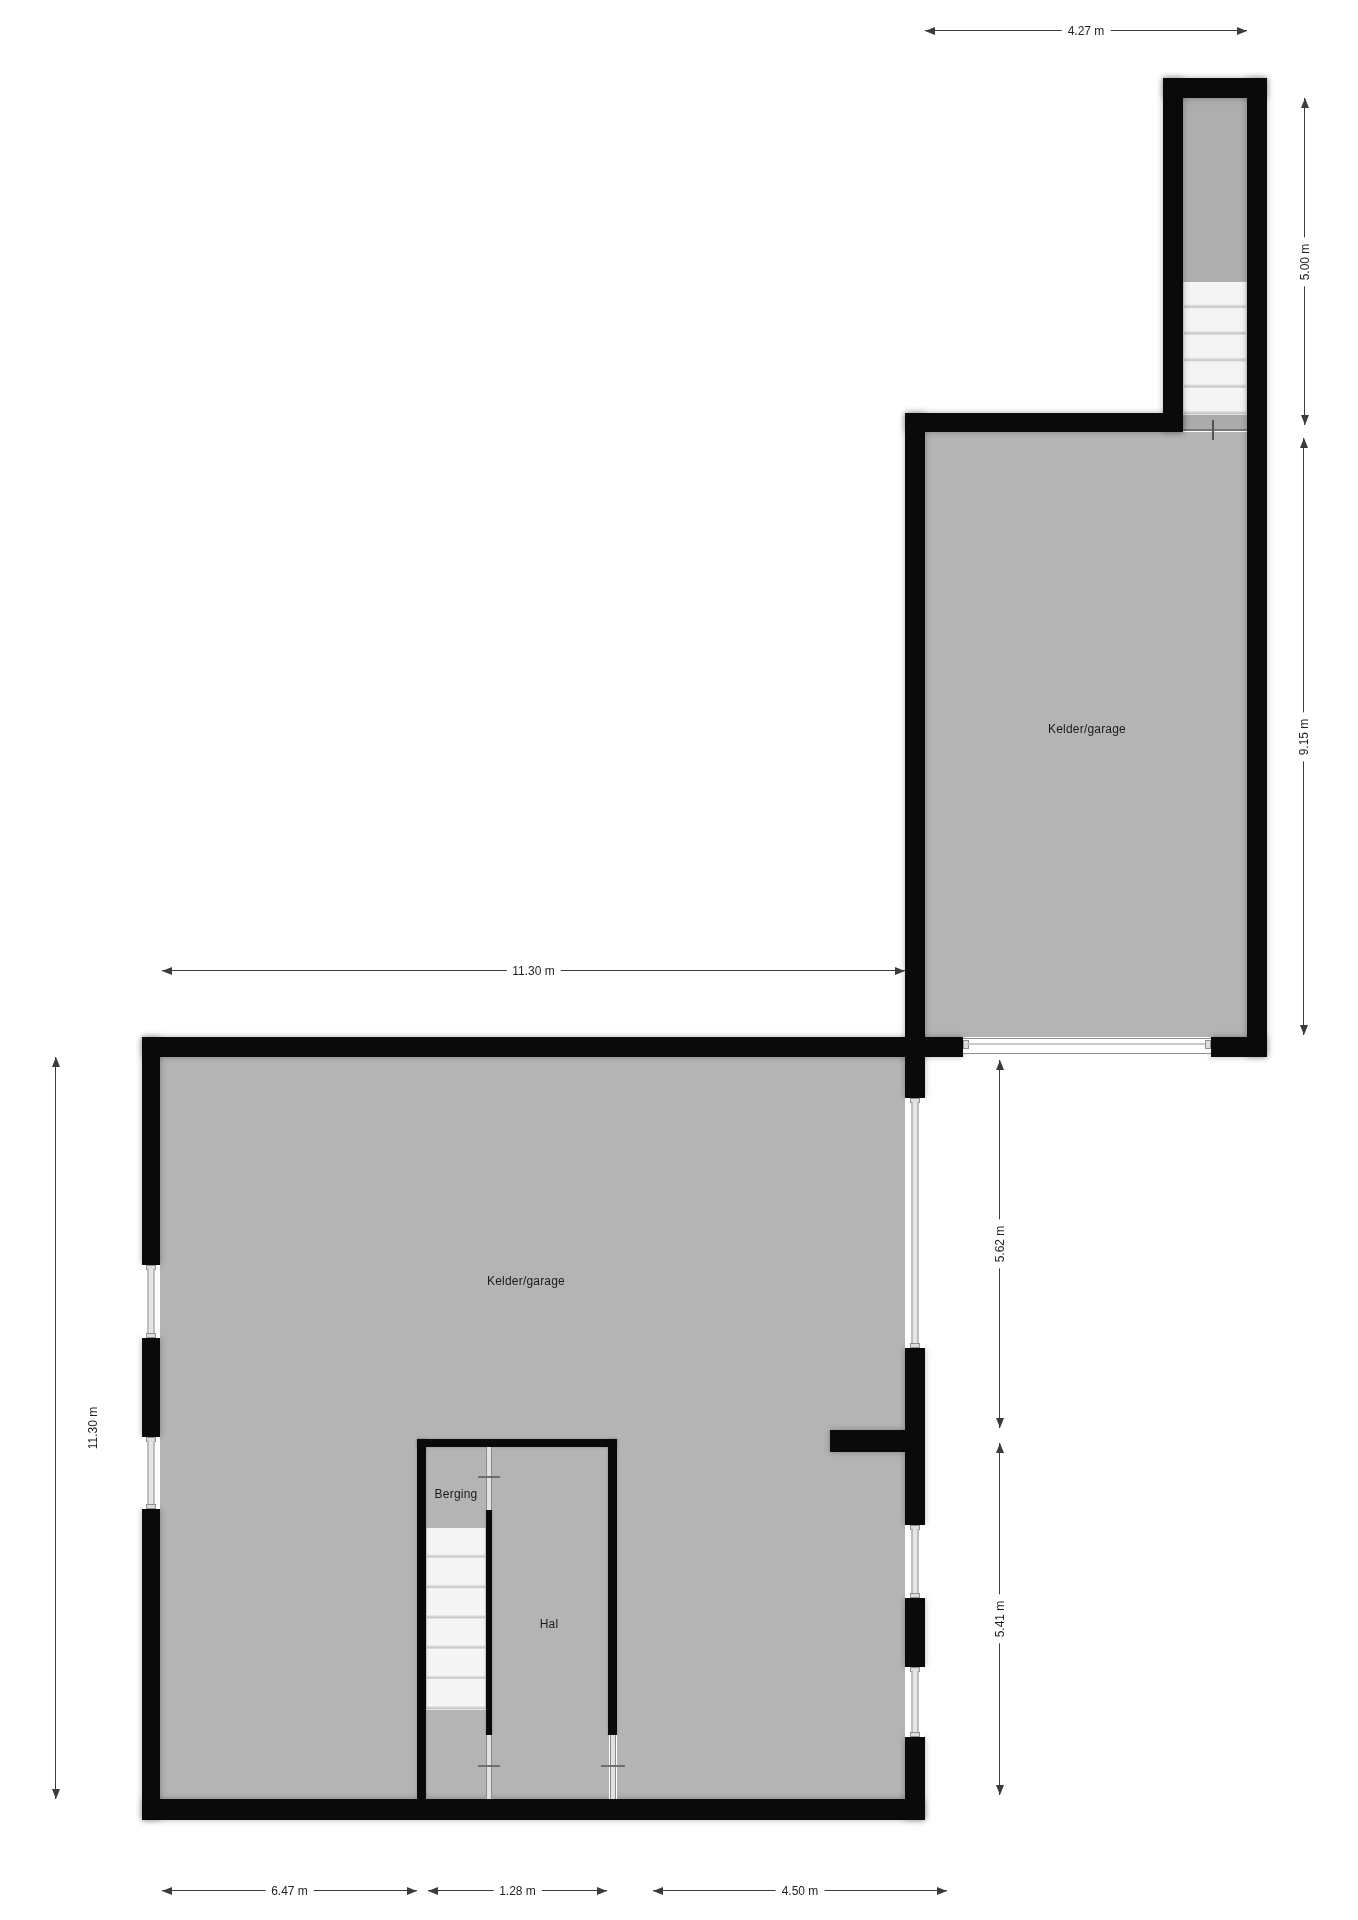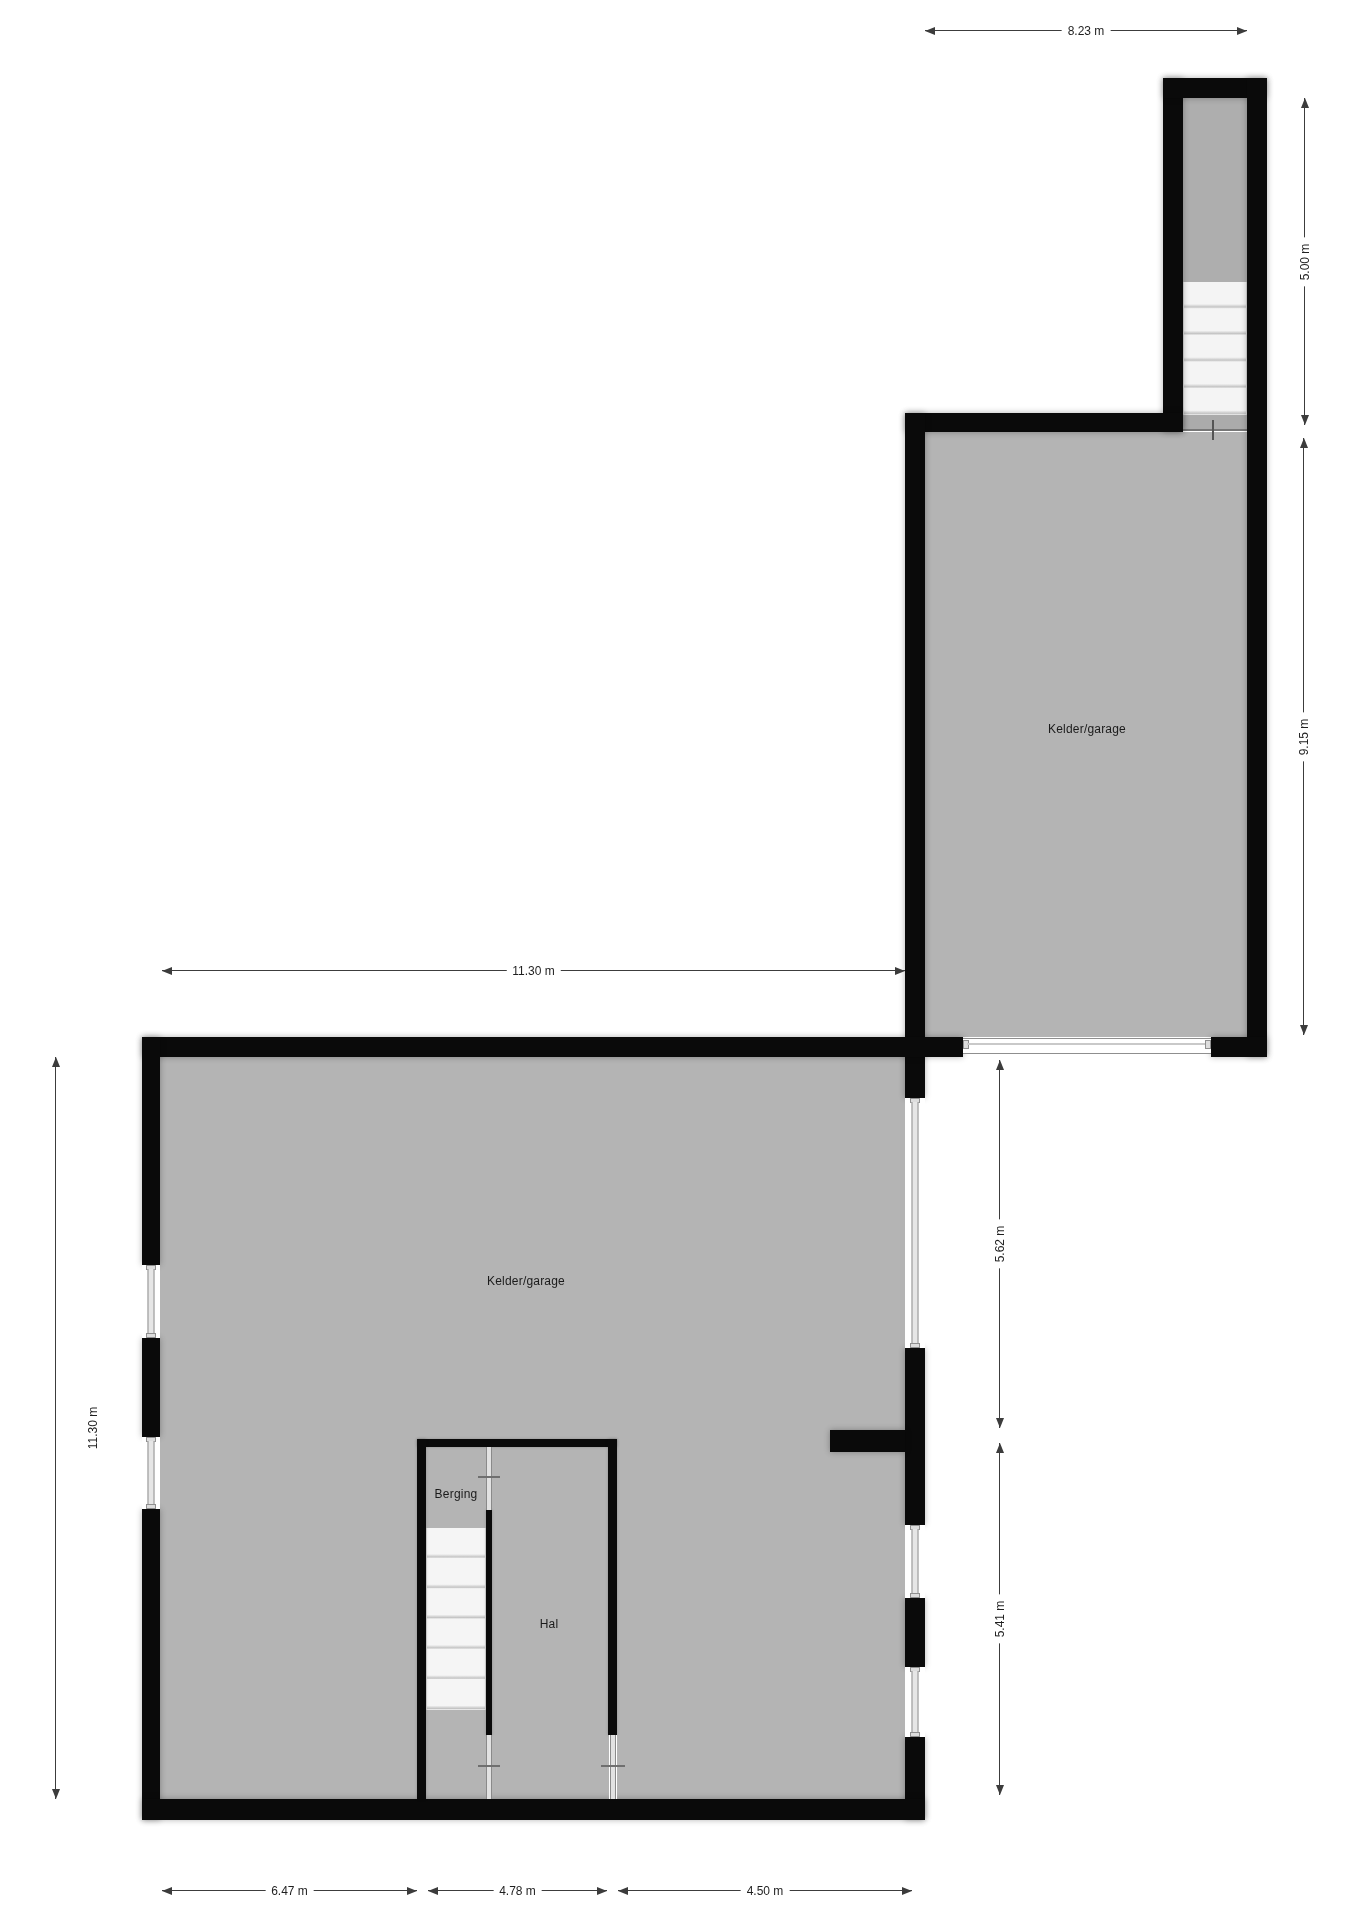--- a/index.html
+++ b/index.html
@@ -155,21 +155,21 @@
     <div class="lines"></div>
     <div class="bar" style="top:30px;"></div>
   </div>
 
   <div class="room-label" style="left:1087px; top:729px;">Kelder/garage</div>
   <div class="room-label" style="left:526px; top:1281px;">Kelder/garage</div>
   <div class="room-label small" style="left:456px; top:1494px;">Berging</div>
   <div class="room-label small" style="left:549px; top:1624px;">Hal</div>
 
   <div class="dim-h" style="left:925px; top:30px; width:322px;">
-    <span class="dim-label">8.23 m</span>
+    <span class="dim-label">4.27 m</span>
   </div>
   <div class="dim-v" style="left:1304px; top:98px; height:327px;">
     <span class="dim-label">5.00 m</span>
   </div>
   <div class="dim-v" style="left:1303px; top:438px; height:597px;">
     <span class="dim-label">9.15 m</span>
   </div>
   <div class="dim-h" style="left:162px; top:970px; width:743px;">
     <span class="dim-label">11.30 m</span>
   </div>
@@ -179,19 +179,19 @@
   <div class="dim-v" style="left:999px; top:1060px; height:368px;">
     <span class="dim-label">5.62 m</span>
   </div>
   <div class="dim-v" style="left:999px; top:1443px; height:352px;">
     <span class="dim-label">5.41 m</span>
   </div>
   <div class="dim-h" style="left:162px; top:1890px; width:255px;">
     <span class="dim-label">6.47 m</span>
   </div>
   <div class="dim-h" style="left:428px; top:1890px; width:179px;">
-    <span class="dim-label">4.78 m</span>
+    <span class="dim-label">1.28 m</span>
   </div>
-  <div class="dim-h" style="left:618px; top:1890px; width:294px;">
+  <div class="dim-h" style="left:653px; top:1890px; width:294px;">
     <span class="dim-label">4.50 m</span>
   </div>
 
 </div>
 
 </body></html>

